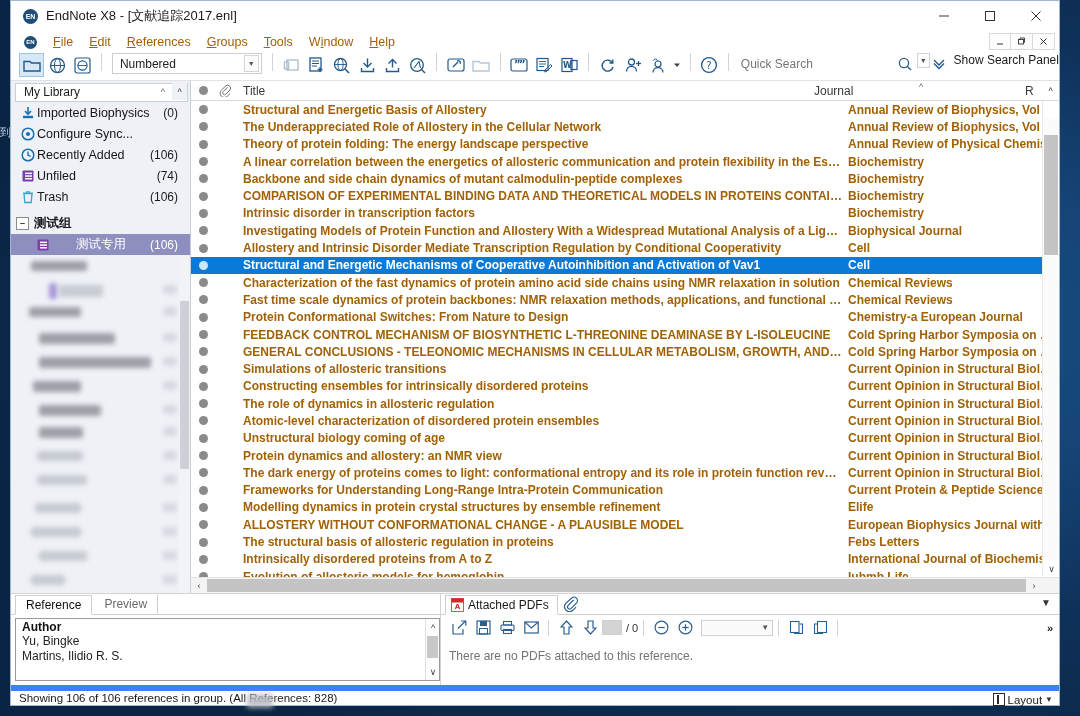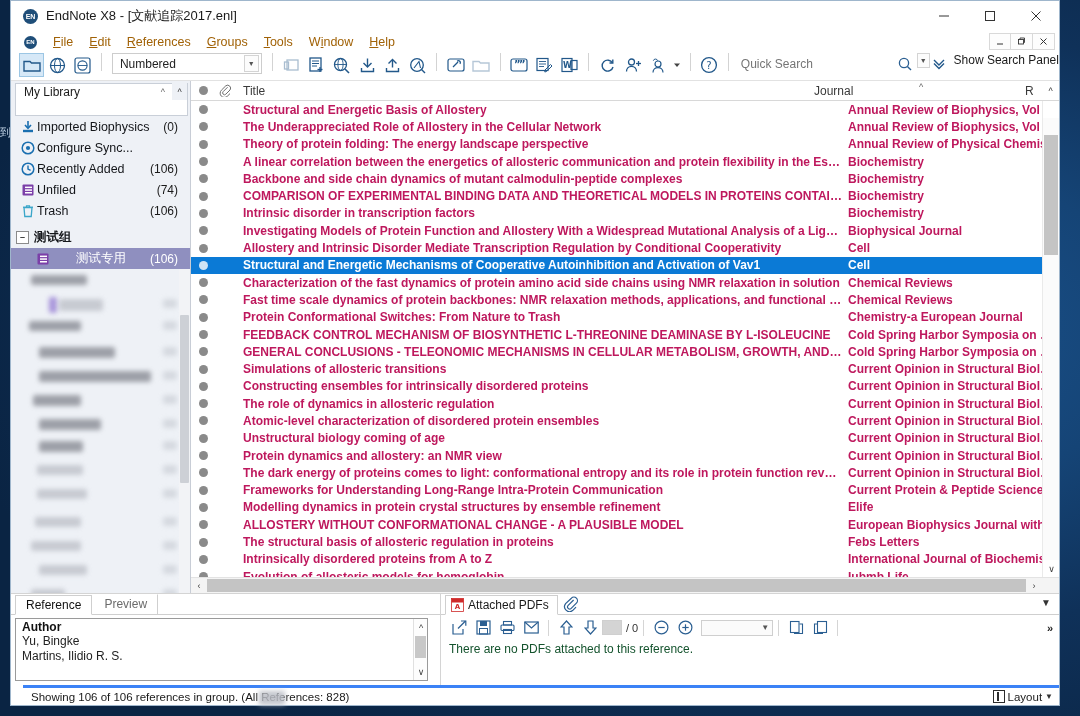--- a/index.html
+++ b/index.html
@@ -103,21 +103,21 @@
               display:flex; align-items:center; justify-content:center; font-size:7px; color:#555; margin-left:2px; }
   #show-search-panel { font-size: 12px; color: #1a1a1a; margin-left: 6px; white-space: nowrap; }
   
   #body { flex: 1 1 auto; display: flex; min-height: 0; background: #fff; position: relative; }
   
   #sidebar {
     width: 180px; flex: 0 0 180px; background: #eef1f6; position: relative;
     border-right: 1px solid #c8cdd6; display:flex; flex-direction:column;
   }
   #lib-header {
-    height: 33px; background:#fff; border:1px solid #c9cfd8; margin: 2px 2px 0 4px;
+    height: 19px; background:#fff; border:1px solid #c9cfd8; margin: 2px 2px 0 4px;
     font-size: 12px; color:#1a1a1a; padding-left: 8px; line-height: 17px; position: relative;
   }
   #lib-header .grip {
     position:absolute; right: 22px; top: 0px; font-size: 9px; color:#666;
   }
   #lib-scroll-up {
     position: absolute; right: 3px; top: 2px; width: 15px; height: 17px;
     display:flex; align-items:center; justify-content:center; font-size: 9px; color:#333;
     background:#eef1f6;
   }
@@ -154,21 +154,21 @@
     flex: 0 0 20px;
   }
   .col-dot { width: 24px; flex: 0 0 24px; display:flex; align-items:center; justify-content:center; }
   .col-clip { width: 20px; flex: 0 0 20px; display:flex; align-items:center; justify-content:center; }
   .col-title { flex: 1 1 auto; padding-left: 8px; min-width: 0; }
   .col-journal { width: 216px; flex: 0 0 216px; padding-left: 5px; }
   .col-r { width: 17px; flex: 0 0 17px; text-align: left; }
   #ref-rows { flex: 1 1 auto; position: relative; overflow: hidden; }
   .ref-row {
     height: 17.3px; display: flex; align-items: center; font-size: 12px;
-    color: #be185d; font-weight: bold; white-space: nowrap;
+    color: #a16207; font-weight: bold; white-space: nowrap;
   }
   .ref-row .dot { width: 9px; height: 9px; border-radius: 50%; background: #8a8a8a; }
   .ref-row.selected { background: #0b7ad6; color: #fff; }
   .ref-row.selected .dot { background: #cfe4f5; }
   .ref-row .t { flex: 1 1 auto; overflow: hidden; text-overflow: ellipsis; padding-left: 8px; min-width: 0; }
   .ref-row .j { width: 216px; flex: 0 0 216px; overflow: hidden; text-overflow: ellipsis; padding-left: 5px; }
   #ref-vscroll {
     position: absolute; right: 0; top: 0; bottom: 0; width: 17px; background: #fff;
     border-left: 1px solid #eaeaea;
   }
@@ -189,21 +189,21 @@
   .tabstrip { height: 21px; display: flex; align-items: flex-end; background:#fff; padding-left: 4px;
               border-bottom: 1px solid #cfcfcf; flex: 0 0 21px; }
   .tab {
     font-size: 12px; color: #1a1a1a; padding: 2px 10px 2px 10px; height: 20px;
     border: 1px solid #cfcfcf; border-bottom: none; background: #f0f0f0; margin-right: 1px;
     line-height: 15px;
   }
   .tab.active { background: #fff; border-bottom: 1px solid #fff; margin-bottom: -1px; color:#111; }
   .tab.inactive { color: #6b6b6b; background:#fff; border-color:#fff; border-right:1px solid #cfcfcf; }
   #author-box {
-    margin: 3px 12px 4px 4px; flex: 1 1 auto; border: 1px solid #9a9a9a; background: #fff;
+    margin: 3px 0 4px 4px; flex: 1 1 auto; border: 1px solid #9a9a9a; background: #fff;
     position: relative; overflow: hidden;
   }
   #author-box .field-label { font-size: 12px; font-weight: bold; color:#111; padding: 1px 0 0 6px; }
   #author-box .field-val { font-size: 12px; color: #222; padding: 0 0 0 6px; line-height: 15px; }
   #author-vscroll { position:absolute; right:0; top:0; bottom:0; width: 14px; background:#fdfdfd;
                     border-left:1px solid #e0e0e0; }
   #author-vscroll .thumb { position:absolute; left:1px; right:1px; top:17px; height:22px; background:#c8c8c8; }
   #pdf-panel { flex: 1 1 auto; display:flex; flex-direction:column; min-width:0; position:relative; }
   .pdf-tabstrip { height:21px; display:flex; align-items:flex-end; padding-left:4px;
                   border-bottom:1px solid #cfcfcf; flex:0 0 21px; position:relative; }
@@ -214,34 +214,33 @@
   .clip-btn { width: 26px; height: 20px; display:flex; align-items:center; justify-content:center; color:#2b5f92; }
   .panel-caret { position:absolute; right:8px; top:3px; font-size:10px; color:#333; }
   #pdf-toolbar { height: 25px; flex:0 0 25px; display:flex; align-items:center; padding-left:6px; gap:0; }
   .pt-btn { width:24px; height:22px; display:flex; align-items:center; justify-content:center; color:#2b5f92; }
   .pt-sep { width:1px; height:16px; background:#d5d5d5; margin:0 5px; flex:0 0 1px; }
   .pg-box { width:20px; height:15px; background:#d4d4d4; border:1px solid #cfcfcf; flex:0 0 20px; }
   .pg-total { font-size:11px; color:#333; margin-left:4px; }
   .zoom-sel { width:72px; height:16px; border:1px solid #cfcfcf; background:#fbfbfb; display:flex;
               align-items:center; justify-content:flex-end; padding-right:3px; font-size:8px; color:#555; margin-left:4px; }
   .chev-more { position:absolute; right:6px; top:28px; font-size:11px; color:#222; font-weight:bold; }
-  #pdf-msg { font-size:12px; color:#14532d; padding-left:8px; margin-top:2px; }
+  #pdf-msg { font-size:12px; color:#737373; padding-left:8px; margin-top:9px; }
   
   #watermark {
     position:absolute; right: 8px; bottom: 20px; display:flex; align-items:center; gap:6px;
     pointer-events:none; opacity: .92;
   }
   #wm-face { width:30px; height:24px; flex:0 0 30px; position:relative; }
   #wm-text { font-size: 21px; color:#ffffff; white-space:nowrap; font-family:"DejaVu Sans", sans-serif; }
   
   #statusbar {
-    height: 20px; flex: 0 0 20px; background: #fff; border-top: 3px solid #3b82f6;
+    height: 20px; flex: 0 0 20px; background: #fff; border-top: 6px solid #3b82f6;
     display: flex; align-items: center; font-size: 11.5px; color: #1a1a1a; position: relative;
     padding-left: 8px;
-    margin-left: 12px;
   }
   .status-blur { position:absolute; left: 236px; top: 3px; width: 26px; height: 14px;
                  background:#b9bcc4; filter: blur(2.6px); opacity:.85; }
   #layout-btn { position:absolute; right: 6px; top: 2px; display:flex; align-items:center; gap:3px;
                 font-size:11.5px; color:#1a1a1a; }
   .layout-ic { width:12px; height:13px; border:1.6px solid #2b2b2b; position:relative; flex:0 0 12px; }
   .layout-ic::after { content:""; position:absolute; left:3px; top:1px; bottom:1px; width:2px; background:#2b2b2b; }
 </style>
 </head>
 <body>
@@ -703,21 +702,21 @@
               </div>
               <div class="col-clip"></div>
               <div class="t">Fast time scale dynamics of protein backbones: NMR relaxation methods, applications, and functional consequ...</div>
               <div class="j">Chemical Reviews</div>
             </div>
             <div class="ref-row">
               <div class="col-dot">
                 <span class="dot"></span>
               </div>
               <div class="col-clip"></div>
-              <div class="t">Protein Conformational Switches: From Nature to Trash</div>
+              <div class="t">Protein Conformational Switches: From Nature to Design</div>
               <div class="j">Chemistry-a European Journal</div>
             </div>
             <div class="ref-row">
               <div class="col-dot">
                 <span class="dot"></span>
               </div>
               <div class="col-clip"></div>
               <div class="t">FEEDBACK CONTROL MECHANISM OF BIOSYNTHETIC L-THREONINE DEAMINASE BY L-ISOLEUCINE</div>
               <div class="j">Cold Spring Harbor Symposia on Quant...</div>
             </div>

